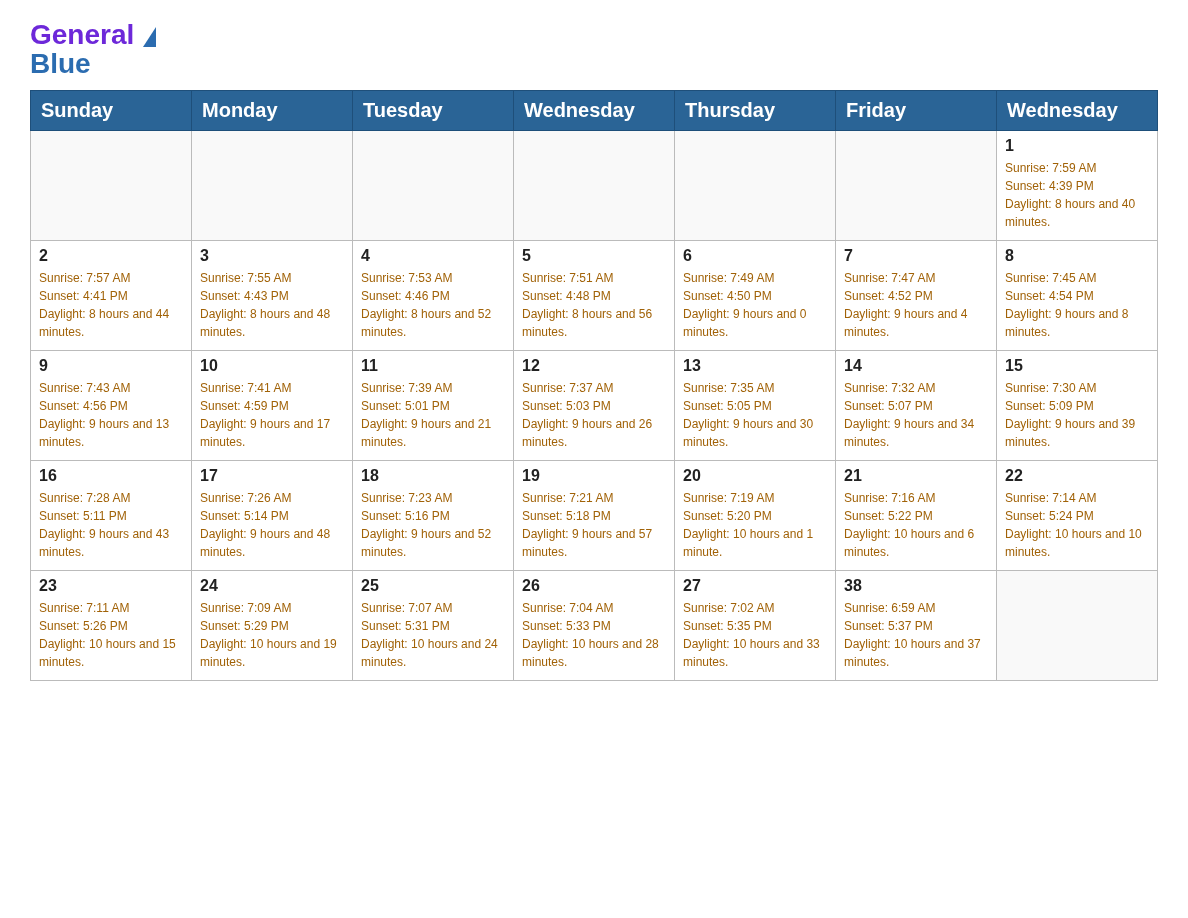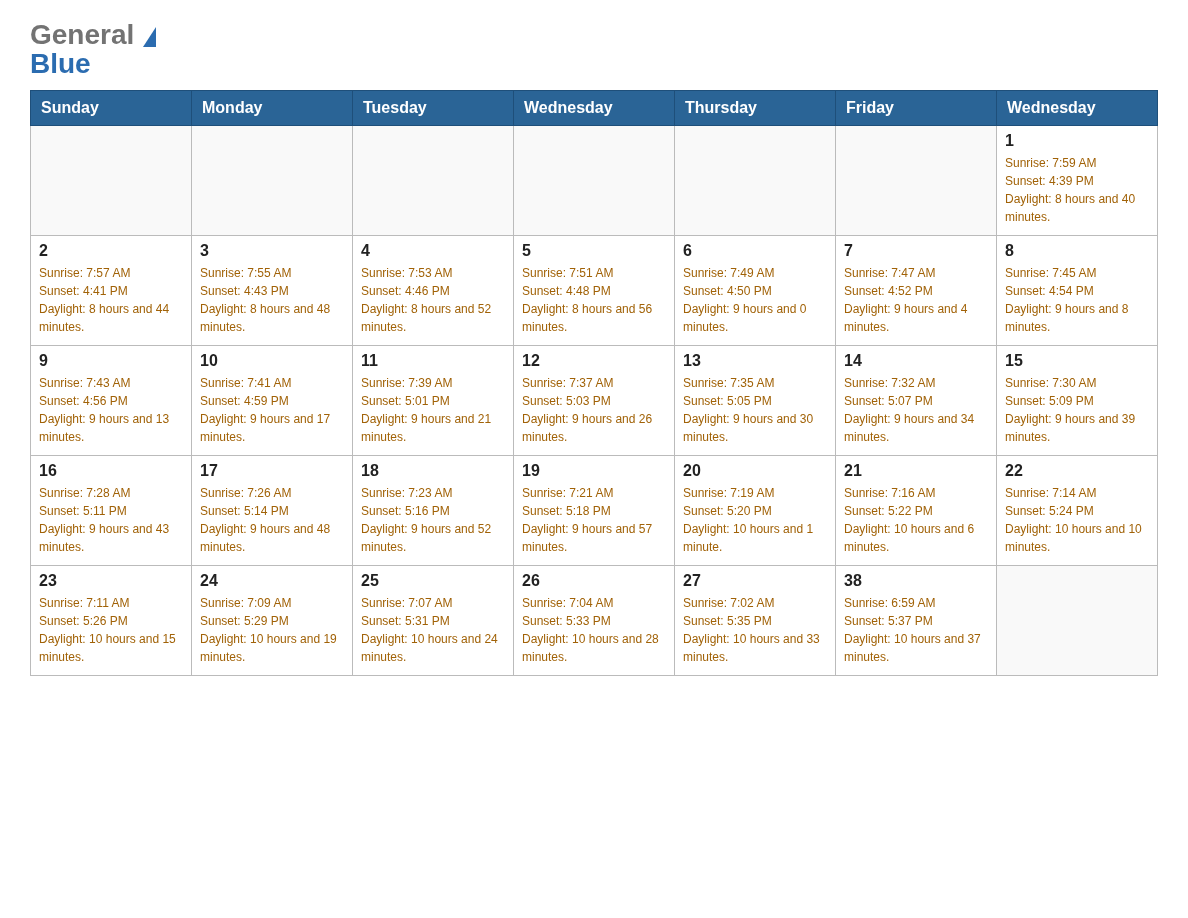--- a/index.html
+++ b/index.html
@@ -36,21 +36,21 @@
       margin-top: 4px;
     }
     .calendar {
       width: 100%;
       border-collapse: collapse;
       border: 1px solid #999;
     }
     .calendar thead th {
       background-color: #2a6496;
       color: #fff;
-      font-size: 16px;
+      font-size: 20px;
       font-weight: bold;
       padding: 8px 10px;
       text-align: left;
       border: 1px solid #1e4f7a;
     }
     .calendar tbody td {
       vertical-align: top;
       width: calc(100% / 7);
       border: 1px solid #bbb;
       padding: 6px 8px;
@@ -76,21 +76,21 @@
     .week-row td {
       border-top: 2px solid #2a6496;
     }
   </style>
 </head>
 <body>
 
 <div class="header">
   <div class="logo">
     <div style="display:flex; flex-direction:column; line-height:1.1;">
-      <span style="font-size:28px; font-weight:bold; color:#737373; font-family: Arial, sans-serif;">General
+      <span style="font-size:28px; font-weight:bold; color:#6d28d9; font-family: Arial, sans-serif;">General
         <span style="display:inline-block; width:0; height:0; border-left:13px solid transparent; border-right:0px solid transparent; border-bottom:20px solid #2b6cb0; margin-left:1px; vertical-align:middle;"></span>
       </span>
       <span style="font-size:28px; font-weight:bold; color:#2b6cb0; font-family: Liberation Sans, sans-serif; margin-top:-2px;">Blue</span>
     </div>
   </div>
   <div class="title-area">
     <div class="month-title"></div>
     <div class="location-title"></div>
   </div>
 </div>

